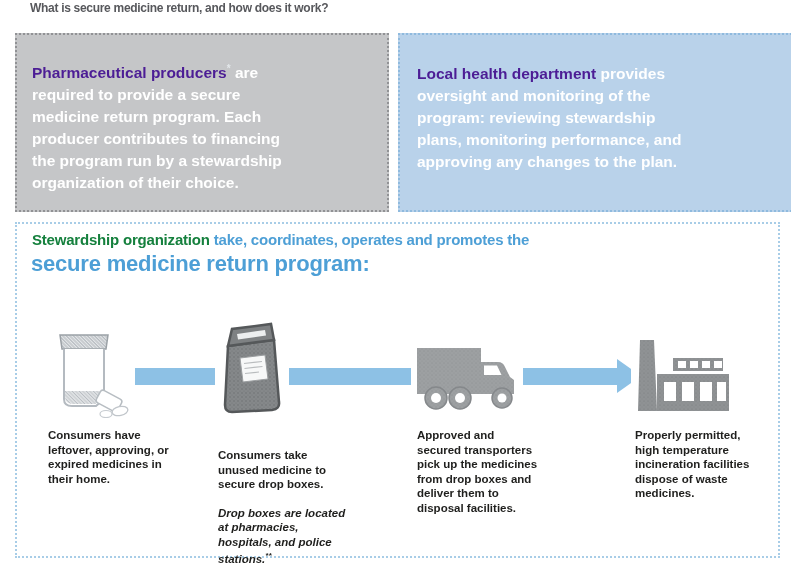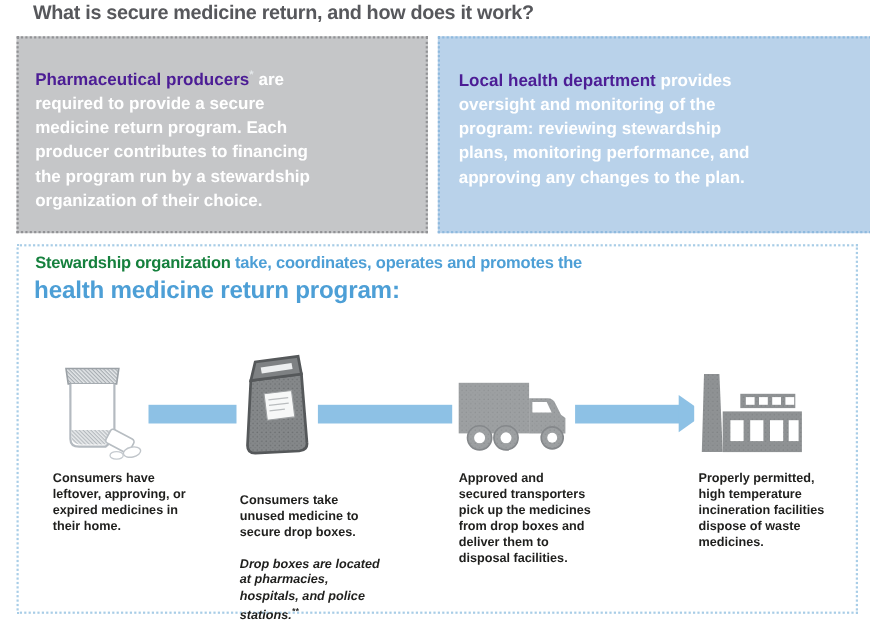--- a/index.html
+++ b/index.html
@@ -10,21 +10,21 @@
     height: 567px;
     background: #ffffff;
     font-family: "Liberation Sans", sans-serif;
     overflow: hidden;
   }
   .title {
     position: absolute;
     left: 30px;
     top: 1px;
     margin: 0;
-    font-size: 18px;
+    font-size: 12px;
     font-weight: bold;
     letter-spacing: -0.3px;
     color: #57585c;
   }
   .box {
     position: absolute;
     border: 2px dotted;
   }
   .box-producers {
     left: 15px; top: 33px; width: 374px; height: 179px;
@@ -117,21 +117,21 @@
     <p class="box-text"><span class="hd">Local health department</span><span class="pre"> provides
 oversight and monitoring of the
 program: reviewing stewardship
 plans, monitoring performance, and
 approving any changes to the plan.</span></p>
   </section>
 
   <section class="box box-stewardship">
 
     <p class="steward-lead"><span class="hd-dark">Stewardship organization</span><span> take, coordinates, operates and promotes the</span></p>
-    <p class="steward-sub">health medicine return program:</p>
+    <p class="steward-sub">secure medicine return program:</p>
 
     <div class="arrow-band"></div>
     <div class="arrow-head"></div>
 
     <div class="icon icon-pill">
       <svg width="92" height="88" viewBox="0 0 92 88" xmlns="http://www.w3.org/2000/svg">
         <defs>
           <pattern id="xhA" width="5" height="5" patternUnits="userSpaceOnUse" patternTransform="rotate(45)">
             <rect width="5" height="5" fill="#e3e6e8"></rect>
             <path d="M0,0.5H5 M0,3H5" stroke="#a6acb1" stroke-width="0.9"></path>

